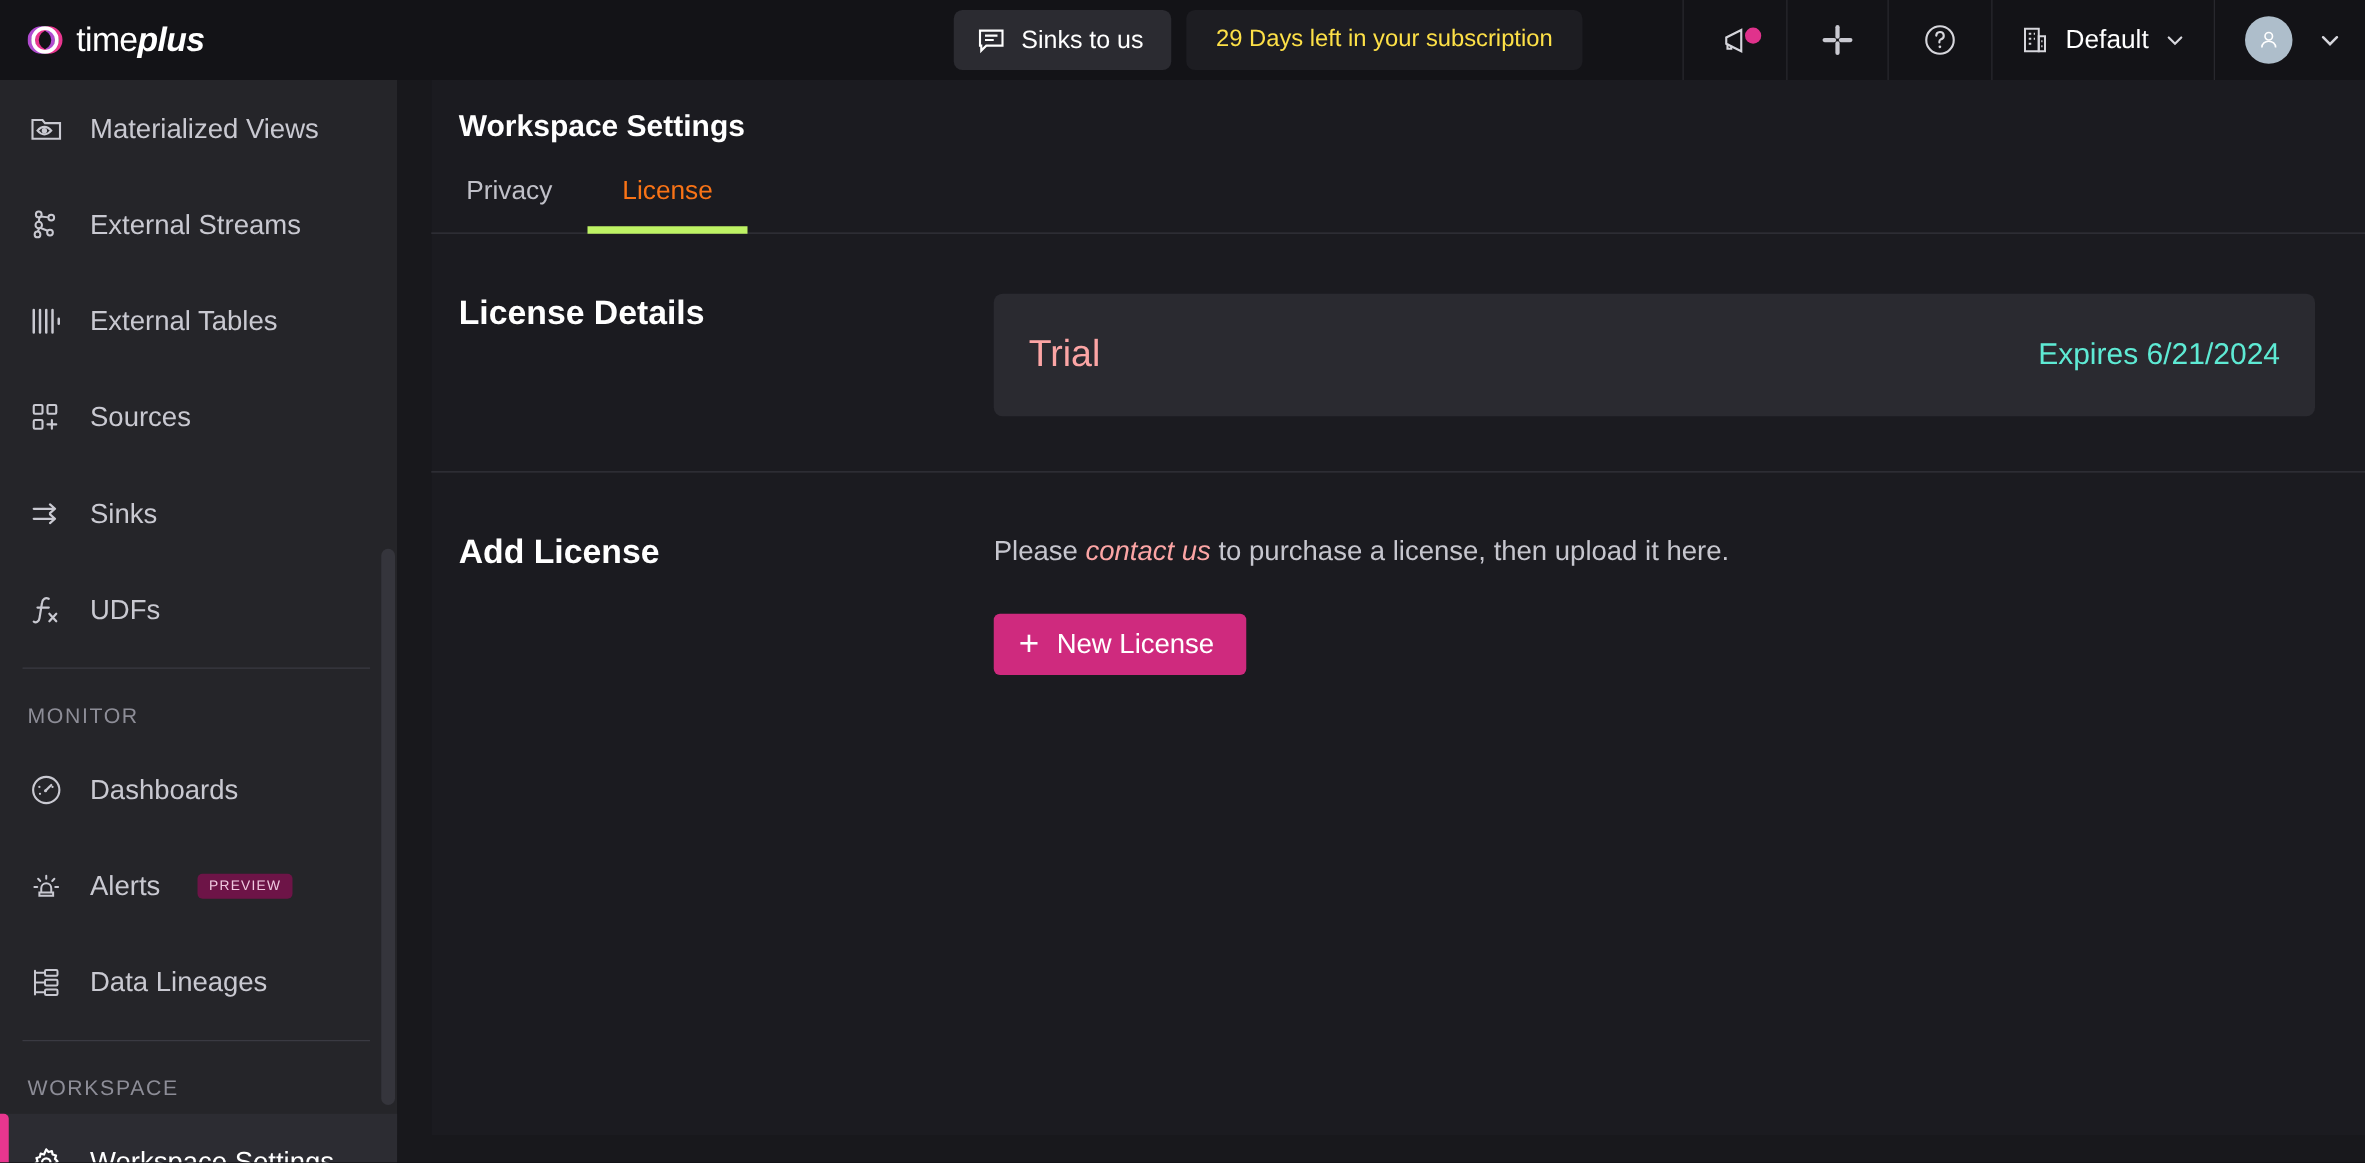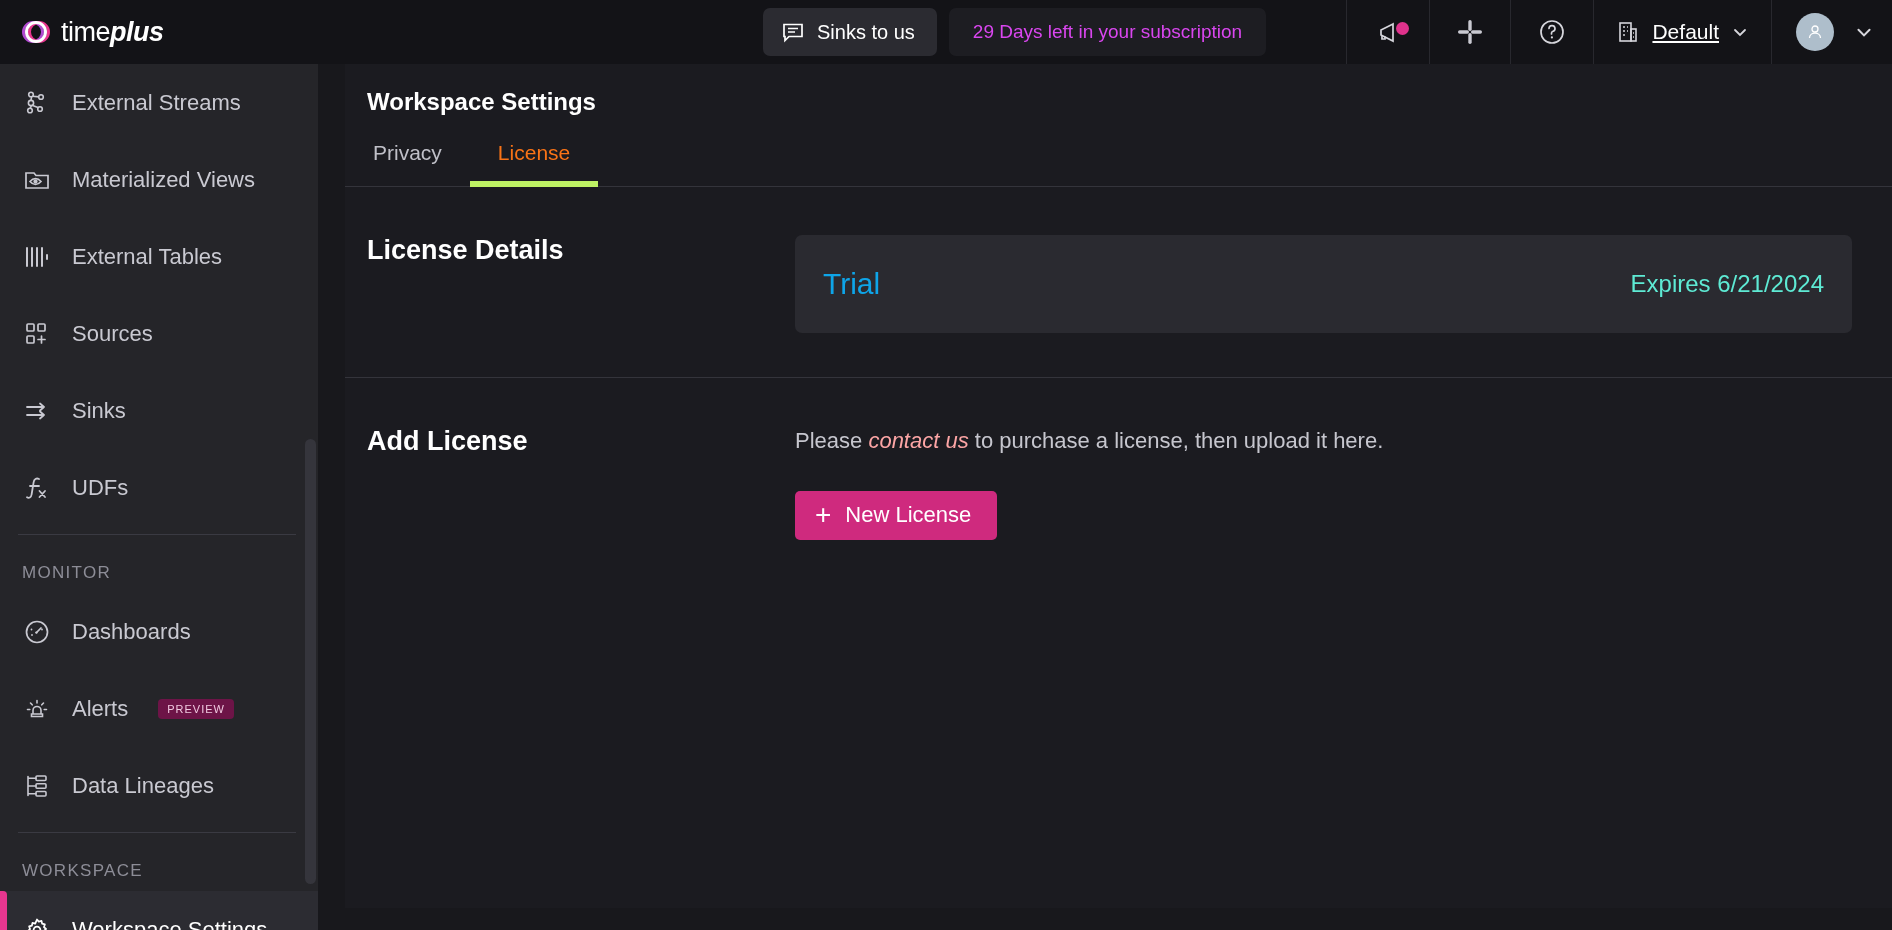--- a/index.html
+++ b/index.html
@@ -33,31 +33,31 @@
 
   .talk-btn {
     height: 48px; background: #2b2b31; border-radius: 7px;
     display: flex; align-items: center; gap: 12px;
     padding: 0 22px 0 18px; cursor: pointer; border: none;
     color: #ffffff; font-size: 20px;
   }
   .sub-pill {
     height: 48px; background: #1d1d22; border-radius: 7px;
     display: flex; align-items: center; padding: 0 24px;
-    margin-left: 12px; color: #d946ef; font-size: 19px;
+    margin-left: 12px; color: #fde047; font-size: 19px;
   }
 
   .header-right { margin-left: auto; display: flex; align-items: center; height: 64px; }
   .hdr-cell {
     height: 64px; display: flex; align-items: center; justify-content: center;
     border-left: 1px solid #28282e; padding: 0 26px; cursor: pointer;
     position: relative; color: #d6d6dc;
   }
   .hdr-cell.workspace { gap: 12px; padding: 0 22px; }
-  .hdr-cell .wslabel { font-size: 21px; color: #ffffff; text-decoration: underline; }
+  .hdr-cell .wslabel { font-size: 21px; color: #ffffff; }
   .hdr-cell.avatar-cell { padding: 0 18px 0 24px; gap: 20px; }
   .avatar {
     width: 38px; height: 38px; border-radius: 50%;
     background: #aebecb; display: flex; align-items: center; justify-content: center;
   }
   .dot-badge {
     width: 13px; height: 13px; border-radius: 50%; background: #e0328c;
     position: absolute; top: 22px; right: 20px;
   }
 
@@ -122,21 +122,21 @@
   }
   .section:last-of-type { border-bottom: none; }
   .sec-label { width: 450px; font-size: 27px; color: #ffffff; font-weight: 700; padding-left: 22px; }
   .sec-body { flex: 1; padding-right: 40px; padding-bottom: 44px; }
 
   .license-card {
     background: #2a2a30; border-radius: 7px; height: 98px;
     display: flex; align-items: center; justify-content: space-between;
     padding: 0 28px;
   }
-  .license-type { font-size: 30px; color: #0ea5e9; }
+  .license-type { font-size: 30px; color: #fca5a5; }
   .license-exp { font-size: 24px; color: #5eead4; }
 
   .add-text { font-size: 22px; color: #c6c6ce; line-height: 1.4; }
   .add-text a { color: #fca5a5; text-decoration: none; cursor: pointer; font-style: italic; }
 
   .new-license-btn {
     margin-top: 34px; height: 49px; background: #cf2a7e; border: none;
     border-radius: 5px; color: #ffffff; font-size: 22px;
     display: inline-flex; align-items: center; gap: 14px;
     padding: 0 26px 0 20px; cursor: pointer;
@@ -241,44 +241,44 @@
         <svg width="20" height="20" viewBox="0 0 18 18" fill="none" stroke="#d6d6dc" stroke-width="1.8">
           <path d="M4 7l5 5 5-5" stroke-linecap="round"></path>
         </svg>
       </span>
     </div>
 
   </div>
 </div>
 
 <div class="sidebar">
+
+  <div class="nav-item">
+    <span class="ico">
+      <svg width="28" height="28" viewBox="0 0 28 28" fill="none" stroke="#c9c9d1" stroke-width="1.7">
+        <path d="M3 7h8l2 2.5h12V22H3z"></path>
+        <path d="M7 15.5c1.7-2 3.6-3 5.5-3s3.8 1 5.5 3c-1.7 2-3.6 3-5.5 3s-3.8-1-5.5-3z"></path>
+        <circle cx="12.5" cy="15.5" r="1.3" fill="#c9c9d1"></circle>
+      </svg>
+    </span>
+    <span>Materialized Views</span>
+  </div>
 
   <div class="nav-item">
     <span class="ico">
       <svg width="28" height="28" viewBox="0 0 28 28" fill="none" stroke="#c9c9d1" stroke-width="1.6">
         <circle cx="8" cy="5.5" r="2.3"></circle>
           <circle cx="18" cy="8" r="2.3"></circle>
         <circle cx="8" cy="14" r="2.6"></circle>
           <circle cx="7" cy="21.5" r="2.3"></circle>
         <circle cx="17" cy="20" r="2.3"></circle>
         <path d="M9.5 7.2 16 7.9M8.5 8 8 11.4M9 16.2l6.6 2.6M8.4 16.5 7.3 19.2"></path>
       </svg>
     </span>
     <span>External Streams</span>
-  </div>
-
-  <div class="nav-item">
-    <span class="ico">
-      <svg width="28" height="28" viewBox="0 0 28 28" fill="none" stroke="#c9c9d1" stroke-width="1.7">
-        <path d="M3 7h8l2 2.5h12V22H3z"></path>
-        <path d="M7 15.5c1.7-2 3.6-3 5.5-3s3.8 1 5.5 3c-1.7 2-3.6 3-5.5 3s-3.8-1-5.5-3z"></path>
-        <circle cx="12.5" cy="15.5" r="1.3" fill="#c9c9d1"></circle>
-      </svg>
-    </span>
-    <span>Materialized Views</span>
   </div>
 
   <div class="nav-item">
     <span class="ico">
       <svg width="28" height="28" viewBox="0 0 28 28" fill="none" stroke="#c9c9d1" stroke-width="2">
         <path d="M4 5v18M9 5v18M14 5v18M19 5v18" stroke-linecap="round"></path>
         <path d="M24 12v4" stroke-linecap="round"></path>
       </svg>
     </span>
     <span>External Tables</span>

